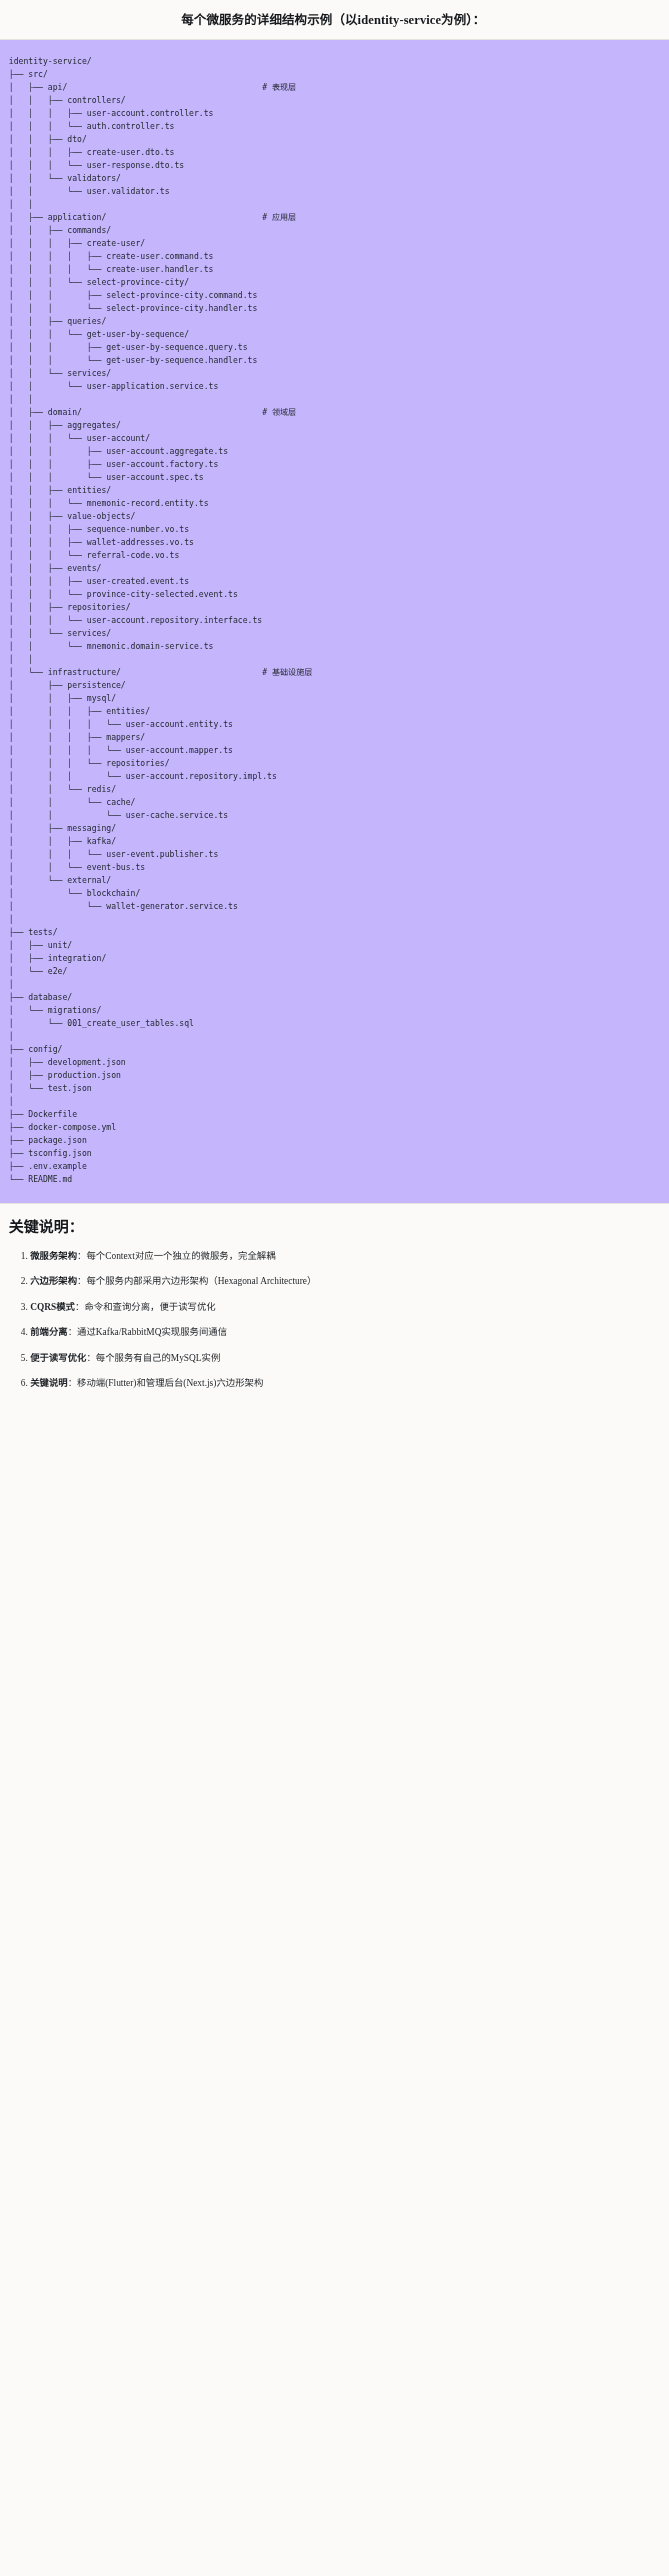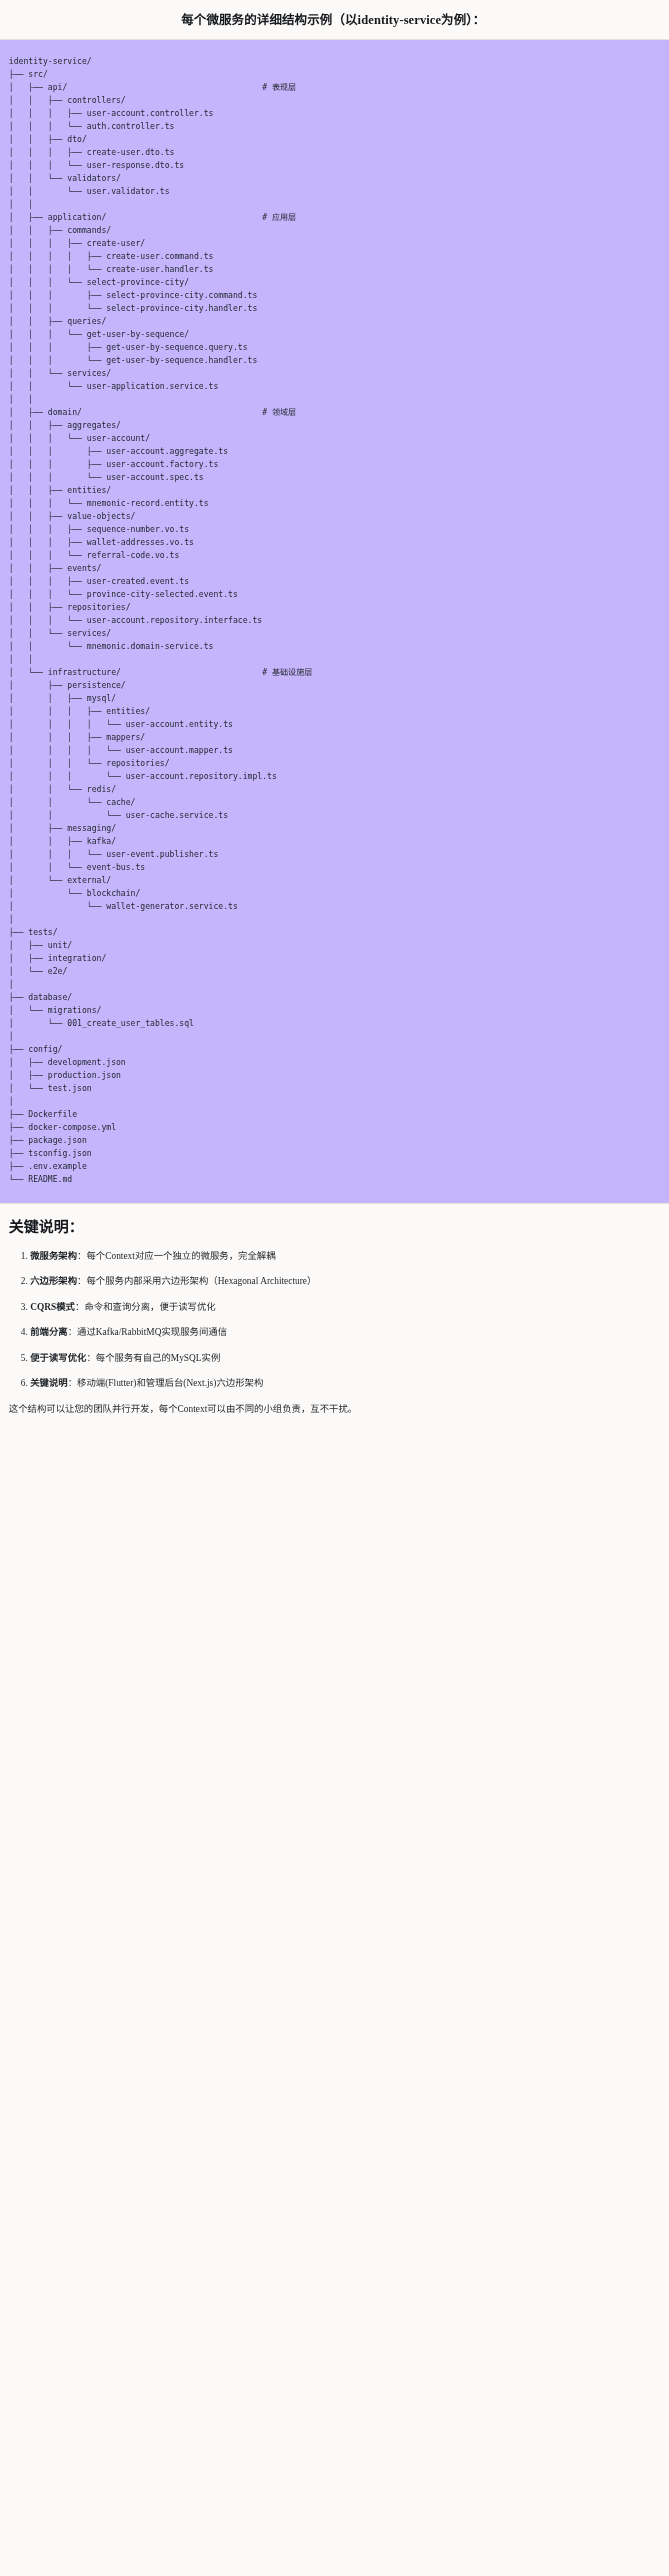--- a/index.html
+++ b/index.html
@@ -194,15 +194,14 @@
 <div class="notes">
   <h2>关键说明：</h2>
   <ol class="note-list" id="notes-ol">
       <li><b>微服务架构</b><span>：</span><span>每个Context对应一个独立的微服务，完全解耦</span></li>
       <li><b>六边形架构</b><span>：</span><span>每个服务内部采用六边形架构（Hexagonal Architecture）</span></li>
       <li><b>CQRS模式</b><span>：</span><span>命令和查询分离，便于读写优化</span></li>
       <li><b>前端分离</b><span>：</span><span>通过Kafka/RabbitMQ实现服务间通信</span></li>
       <li><b>便于读写优化</b><span>：</span><span>每个服务有自己的MySQL实例</span></li>
       <li><b>关键说明</b><span>：</span><span>移动端(Flutter)和管理后台(Next.js)六边形架构</span></li>
     </ol>
-  <p class="closing">这个结构可以让您的团队并行开发，每个Context可以由不同的小组负责，互不干扰。</p>
 </div>
 
 
 </body></html>

